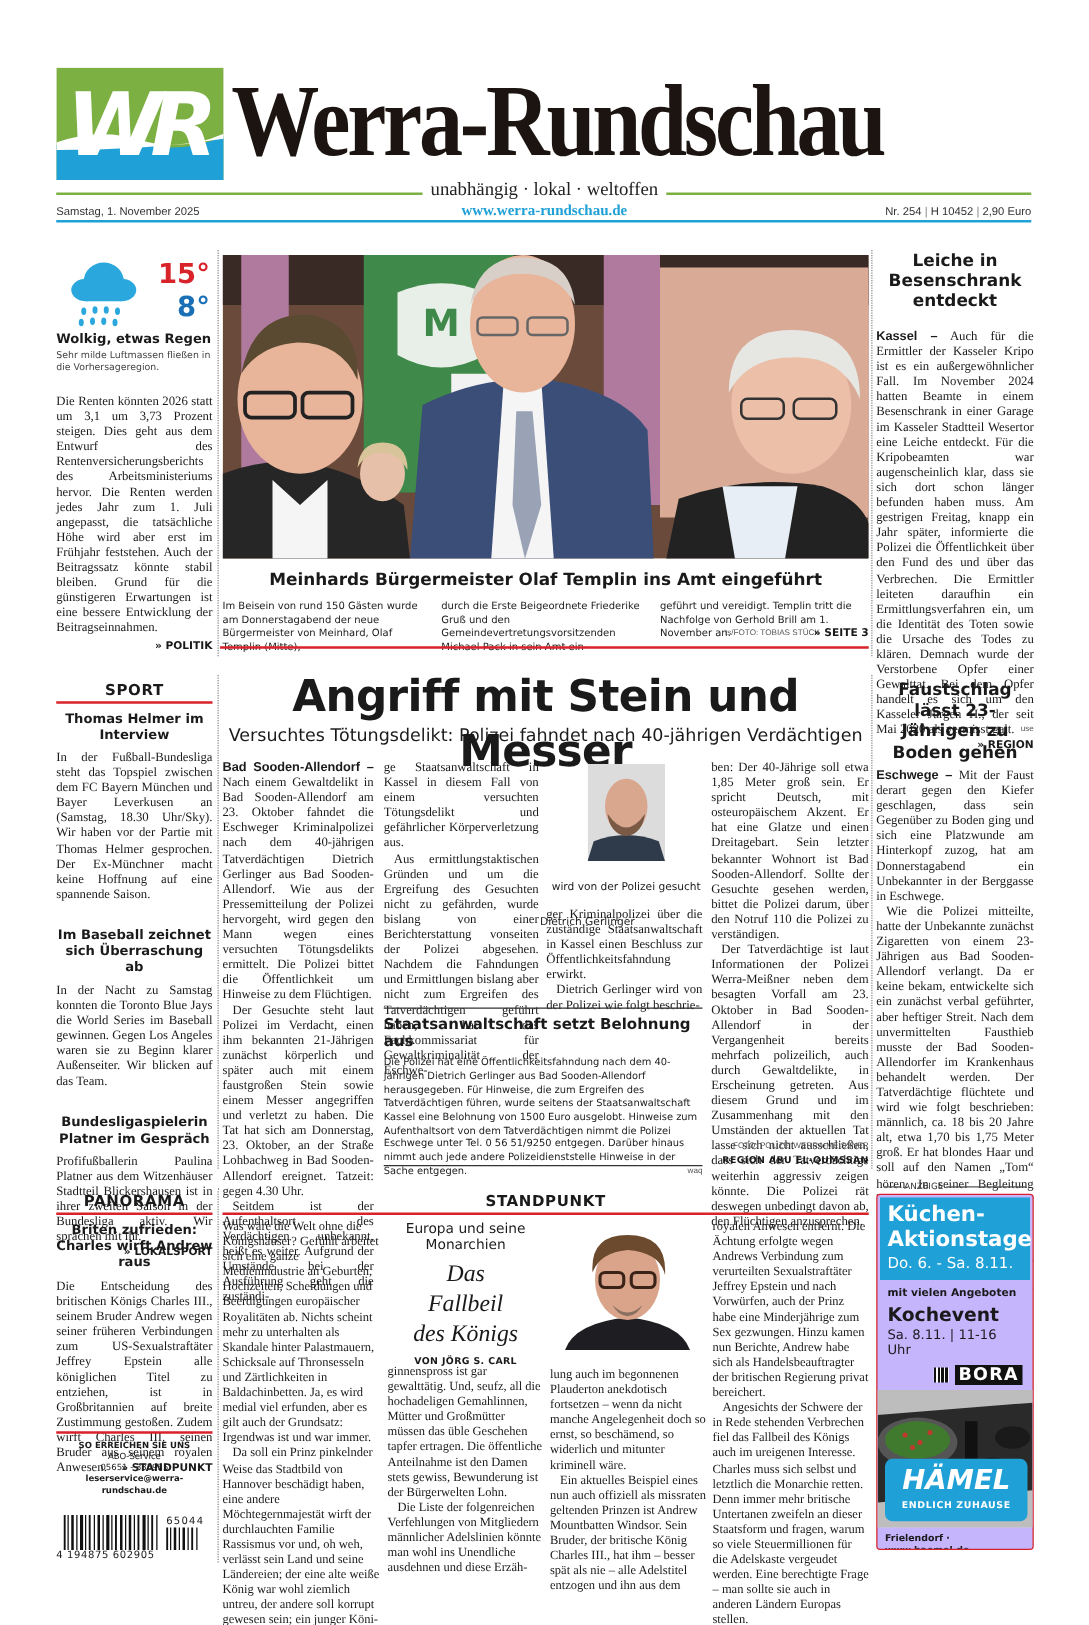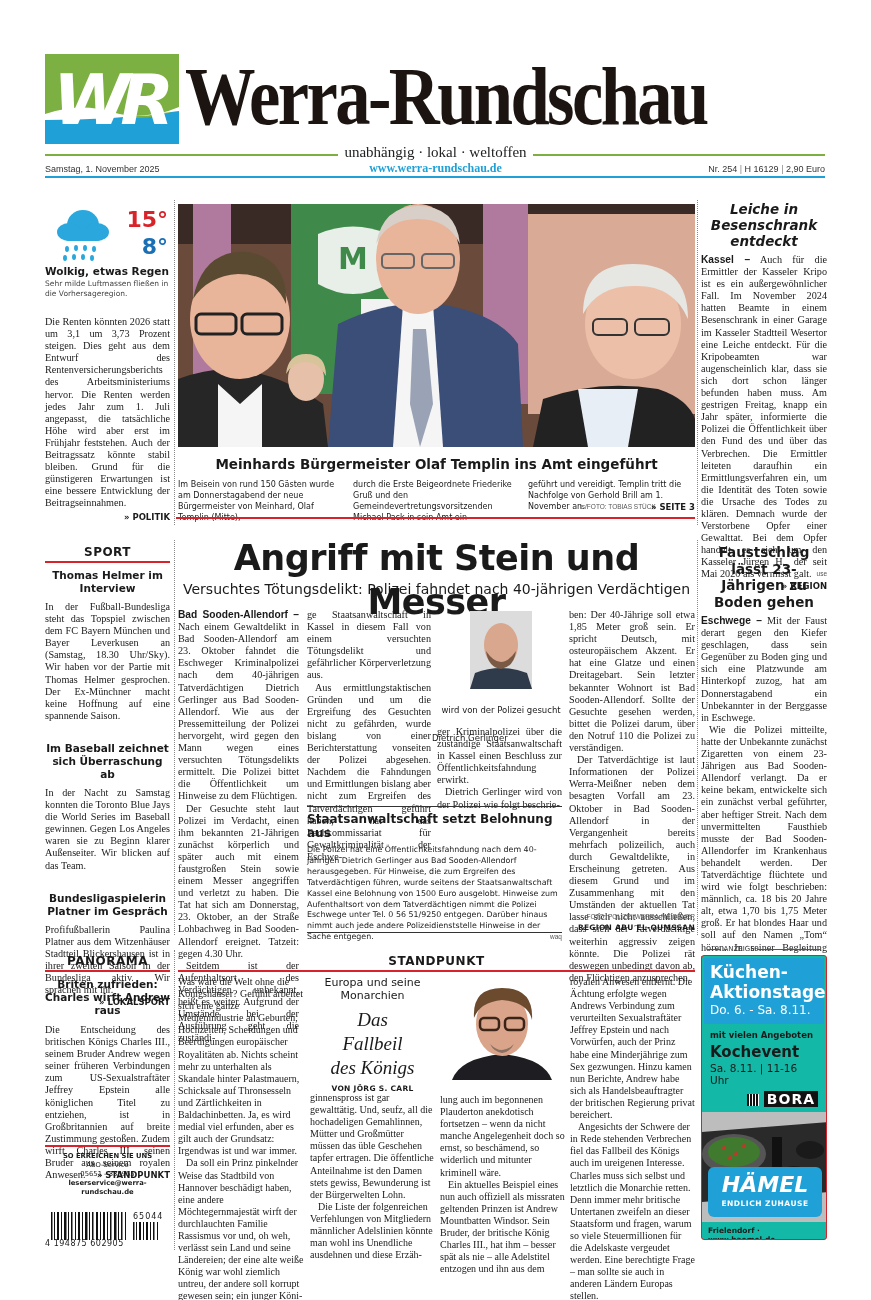--- a/index.html
+++ b/index.html
@@ -46,21 +46,21 @@
 </div>
 <div class="abs mast-title">Werra-Rundschau</div>
 
 <div class="abs green-rule" style="left:45px;width:780px;"></div>
 <div class="abs tagline"><span>unabhängig · lokal · weltoffen</span></div>
 <div class="abs meta-line" style="left:45px;">Samstag, 1. November 2025</div>
 <div class="abs url">www.werra-rundschau.de</div>
 <div class="abs meta-line" style="right:46px;">
   <span>Nr. 254</span>
   <span style="color:#888"> | </span>
-  <span>H 16129</span>
+  <span>H 10452</span>
   <span style="color:#888"> | </span>
   <span>2,90 Euro</span>
 </div>
 <div class="abs blue-rule"></div>
 
 <div class="abs" style="left:45px;top:203px;width:125px;">
   <div style="position:relative;height:62px;">
     <svg class="abs" style="left:10px;top:2px;" width="56" height="60" viewBox="0 0 56 60">
       <ellipse cx="28" cy="20" rx="16" ry="15" fill="#2aa7dd"></ellipse>
       <ellipse cx="14" cy="27" rx="12" ry="9" fill="#2aa7dd"></ellipse>
@@ -140,21 +140,21 @@
     <div class="sans" style="font-size:8px;line-height:11px;">geführt und vereidigt. Templin tritt die Nachfolge von Gerhold Brill am 1. November an.</div>
     <div class="abs caption-small" style="left:52px;top:24px;">ts/FOTO: TOBIAS STÜCK</div>
     <div class="abs ref" style="right:0;top:23px;">» SEITE 3</div>
   </div>
 </div>
 <div class="abs red-rule" style="left:176px;top:517px;width:519px;height:2px;"></div>
 
 <div class="abs dotted-v" style="left:697px;top:200px;height:325px;"></div>
 
 <div class="abs" style="left:701px;top:201px;width:126px;">
-  <div class="headline" style="font-size:13.5px;line-height:16px;margin-bottom:5px;font-style:italic;">Leiche in Besenschrank entdeckt</div>
+  <div class="headline" style="font-size:13.5px;line-height:16px;margin-bottom:15px;">Leiche in Besenschrank entdeckt</div>
   <div class="body-text">
     <b>Kassel –</b> <span>Auch für die Ermittler der Kasseler Kripo ist es ein außergewöhnlicher Fall. Im November 2024 hatten Beamte in einem Besenschrank in einer Garage im Kasseler Stadtteil Wesertor eine Leiche entdeckt. Für die Kripobeamten war augenscheinlich klar, dass sie sich dort schon länger befunden haben muss. Am gestrigen Freitag, knapp ein Jahr später, informierte die Polizei die Öffentlichkeit über den Fund des und über das Verbrechen. Die Ermittler leiteten daraufhin ein Ermittlungsverfahren ein, um die Identität des Toten sowie die Ursache des Todes zu klären. Demnach wurde der Verstorbene Opfer einer Gewalttat. Bei dem Opfer handelt es sich um den Kasseler Jürgen H., der seit Mai 2020 als vermisst galt.</span>
     <span class="caption-small" style="float:right;">use</span>
   </div>
   <div class="ref">» REGION</div>
 </div>
 
 <div class="abs" style="left:45px;top:545px;width:125px;">
   <div class="section-head">SPORT</div>
   <div class="sub-head" style="margin-top:6px;margin-bottom:6px;">Thomas Helmer im Interview</div>
@@ -324,21 +324,21 @@
 <div class="abs body-text" style="left:570px;top:976px;width:126px;font-size:10px;line-height:12.1px;text-align:left;">
   <p>royalen Anwesen entfernt. Die Ächtung erfolgte wegen Andrews Verbindung zum verurteilten Sexualstraftäter Jeffrey Epstein und nach Vorwürfen, auch der Prinz habe eine Minderjährige zum Sex gezwungen. Hinzu kamen nun Berichte, Andrew habe sich als Handelsbeauftragter der britischen Regierung privat bereichert.</p>
   <p class="indent">Angesichts der Schwere der in Rede stehenden Verbrechen fiel das Fallbeil des Königs auch im ureigenen Interesse. Charles muss sich selbst und letztlich die Monarchie retten. Denn immer mehr britische Untertanen zweifeln an dieser Staatsform und fragen, warum so viele Steuermillionen für die Adelskaste vergeudet werden. Eine berechtigte Frage – man sollte sie auch in anderen Ländern Europas stellen.</p>
 </div>
 
 <div class="abs sans" style="left:701px;top:945px;width:126px;font-size:7px;color:#333;text-align:center;">
   <span style="display:inline-block;width:14px;border-top:1px solid #555;vertical-align:middle;"></span>
   <span>ANZEIGE</span>
   <span style="display:inline-block;width:64px;border-top:1px solid #555;vertical-align:middle;"></span>
 </div>
-<div class="abs" style="left:701px;top:955px;width:126px;height:285px;border:1.5px solid #d8232a;border-radius:3px;overflow:hidden;background:#14b8a6;">
+<div class="abs" style="left:701px;top:955px;width:126px;height:285px;border:1.5px solid #d8232a;border-radius:3px;overflow:hidden;background:#c4b5fd;">
   <div style="background:#1fa0d6;color:#fff;padding:4px 6px 6px 6px;margin:2px;">
     <div class="sans" style="font-size:17px;font-weight:bold;line-height:20px;">Küchen-</div>
     <div class="sans" style="font-size:17px;font-weight:bold;line-height:20px;">Aktionstage</div>
     <div class="sans" style="font-size:12px;line-height:16px;">Do. 6. - Sa. 8.11.</div>
   </div>
   <div style="padding:4px 8px;">
     <div class="sans" style="font-size:8.5px;font-weight:bold;">mit vielen Angeboten</div>
     <div class="sans" style="font-size:15px;font-weight:bold;line-height:20px;margin-top:2px;">Kochevent</div>
     <div class="sans" style="font-size:10.5px;">Sa. 8.11. | 11-16 Uhr</div>
     <div style="text-align:right;margin-top:3px;">

